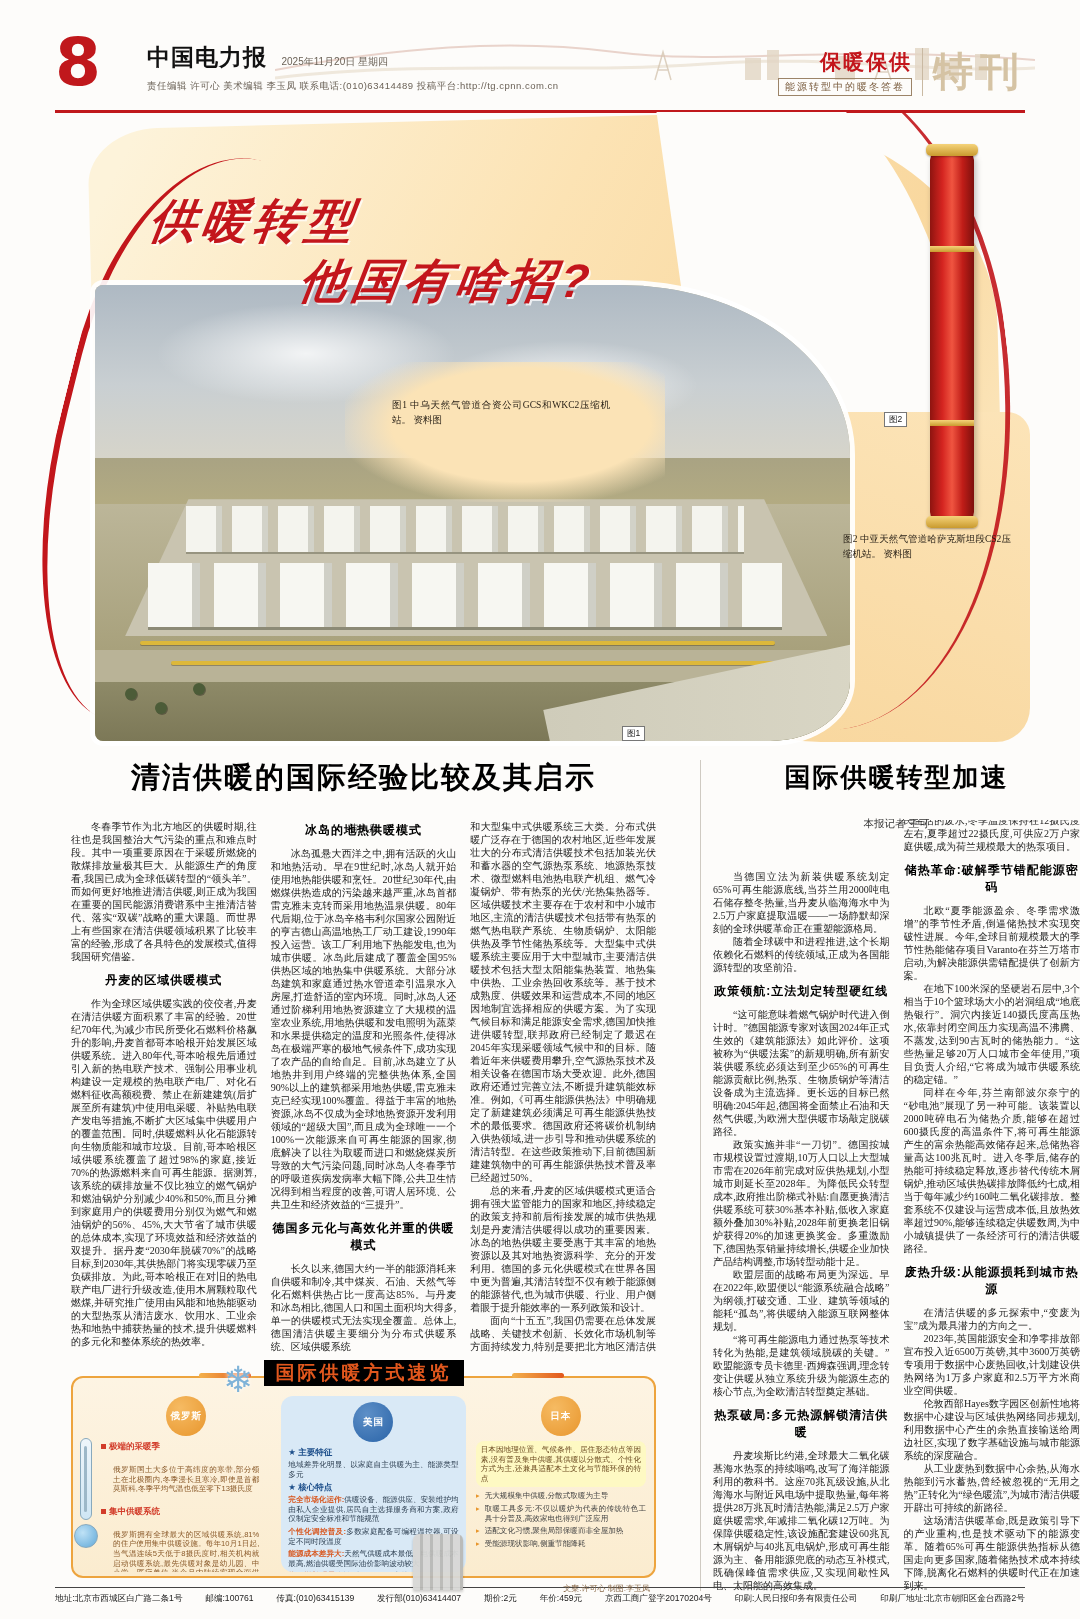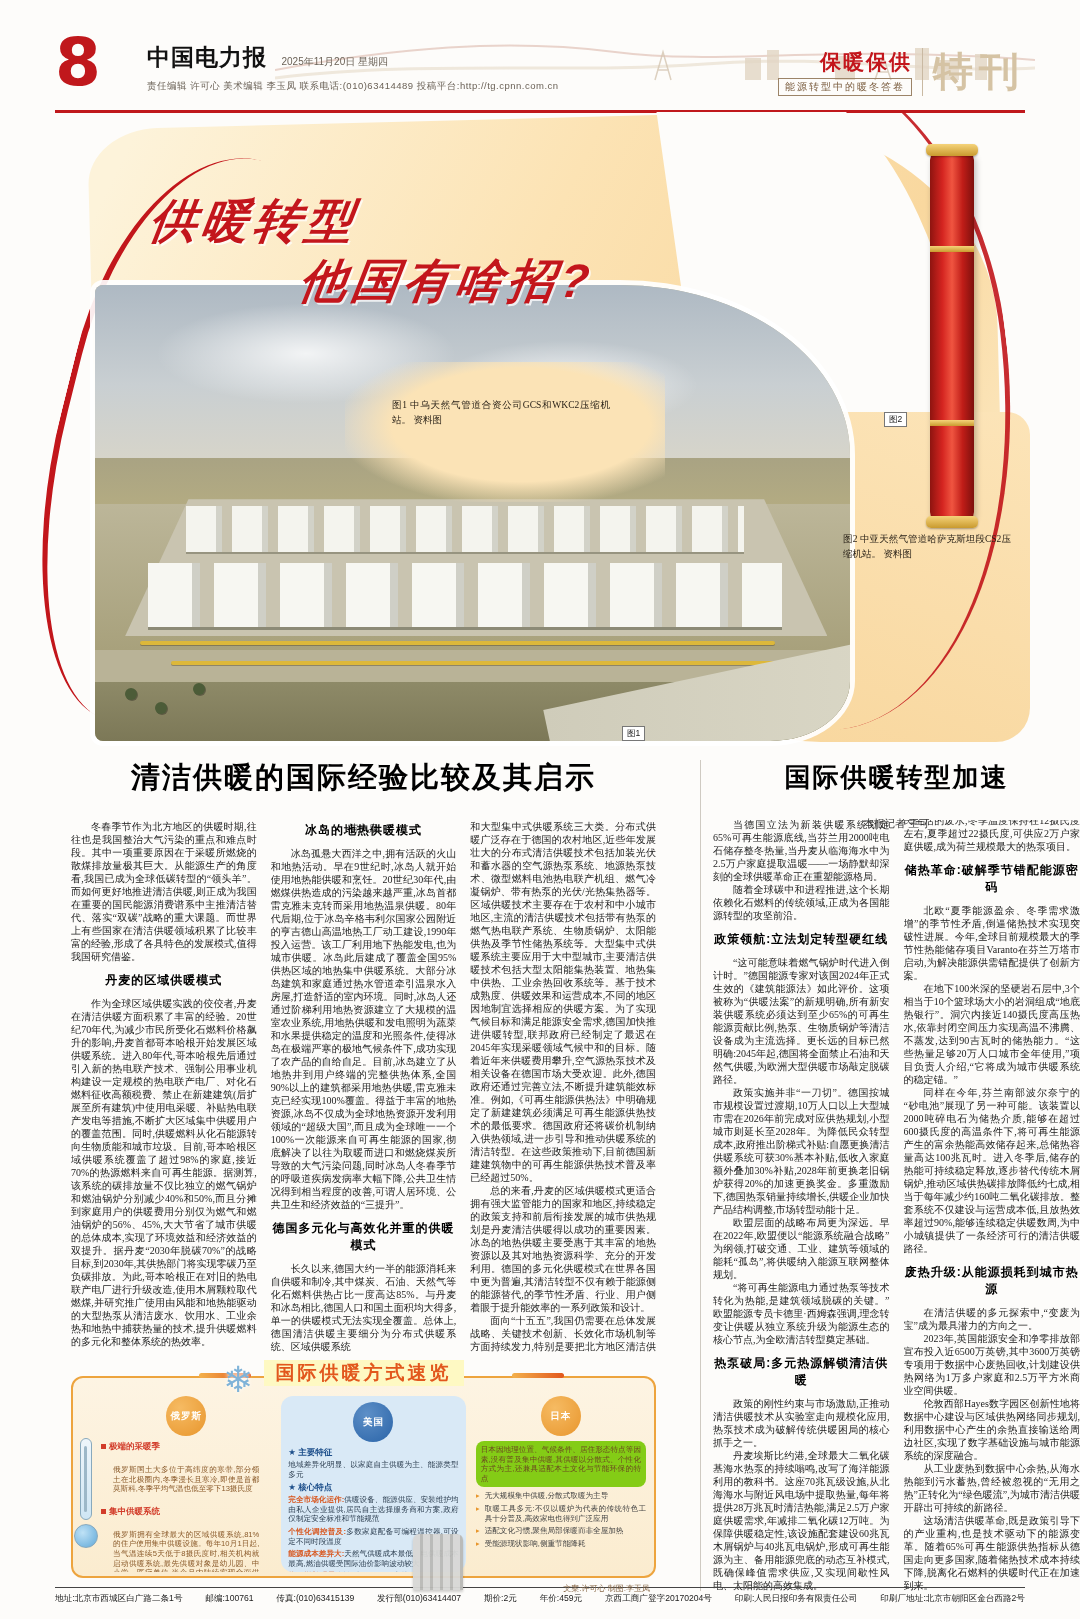--- a/index.html
+++ b/index.html
@@ -108,21 +108,21 @@
   .col{flex:1;overflow:hidden;}
   p.body{margin:0;font-size:10px;line-height:13px;text-align:justify;text-indent:2em;color:#1c1c1c;
          font-family:"Liberation Serif","DejaVu Serif",serif;}
   h4.subhead{margin:9px 0 8px 0;font-size:12px;text-align:center;color:#000;letter-spacing:1px;
          font-family:"Liberation Sans",sans-serif;}
 
   
   .infographic{position:absolute;left:0;top:612px;width:585px;height:228px;}
   .info-border{position:absolute;left:0;right:0;top:16px;bottom:10px;border:2px solid #eda43e;border-radius:12px;
          background:linear-gradient(#fdf4e3,#fbeccf);}
-  .info-title{position:absolute;z-index:3;left:50%;transform:translateX(-50%);top:0;background:#fef9c3;
+  .info-title{position:absolute;z-index:3;left:50%;transform:translateX(-50%);top:0;background:#000000;
          padding:0 12px;font-size:19px;font-weight:900;color:#e2571d;letter-spacing:3px;white-space:nowrap;}
   .title-dash{position:absolute;z-index:3;top:13px;width:52px;height:5px;border-radius:3px;
          background:linear-gradient(90deg,#f3b14c,#e2571d);}
   .title-dash.left{left:128px;} .title-dash.right{right:92px;}
   .snowflake{position:absolute;z-index:4;left:152px;top:2px;font-size:36px;color:#7fb3d8;
          text-shadow:0 0 4px #ffffff;line-height:36px;}
   .therm{position:absolute;z-index:4;left:6px;top:78px;width:16px;height:96px;}
   .therm .tube{position:absolute;left:3px;top:0;width:10px;height:80px;background:linear-gradient(#eef6fb,#cfe6f4);
          border:1.5px solid #88a9bd;border-radius:6px;}
   .therm .mercury{position:absolute;left:7px;top:8px;width:3px;height:66px;background:#9db8c8;border-radius:2px;}
@@ -136,21 +136,21 @@
          justify-content:center;color:#fff;font-size:9.5px;font-weight:700;letter-spacing:1px;}
   .badge-orange{background:radial-gradient(circle at 35% 30%,#f6bb63,#e8962d);}
   .badge-blue{background:radial-gradient(circle at 35% 30%,#5d8fc7,#2a64a8);}
   .ru-head{margin:3px 0 1px 0;font-size:8.5px;font-weight:700;color:#d23c2a;}
   .ru-head::before{content:"";display:inline-block;width:5px;height:5px;background:#d23c2a;margin-right:3px;}
   .ru-body{margin:12px;font-size:7.6px;line-height:9.6px;color:#8a5a2a;text-align:justify;}
   .col-us{background:#d9e9f6;border-radius:12px;padding:6px 7px;}
   .us-head{margin:2px 0 1px 0;font-size:8.5px;font-weight:700;color:#1c4e8a;}
   .us-p{margin:0 0 3px 0;font-size:7.6px;line-height:9.6px;color:#2c3e50;text-align:justify;}
   .us-label{font-weight:700;color:#d8571f;}
-  .jp-intro{margin:0 0 4px 0;background:#84cc16;border-radius:8px;padding:4px 5px;font-size:7.6px;line-height:9.6px;
+  .jp-intro{margin:0 0 4px 0;background:#fef9c3;border-radius:8px;padding:4px 5px;font-size:7.6px;line-height:9.6px;
          color:#6b4a20;text-align:justify;}
   .jp-point{margin:0 0 3px 0;font-size:7.6px;line-height:9.6px;color:#444;text-align:justify;padding-left:9px;position:relative;}
   .jp-point::before{content:"▸";position:absolute;left:0;top:0;color:#e8962d;}
   .info-credit{position:absolute;z-index:3;right:6px;bottom:-6px;font-size:8px;color:#8a6a4a;text-align:right;}
 
   
   .colophon{position:absolute;left:55px;bottom:14px;width:970px;border-top:1.5px solid #444;padding-top:5px;
         display:flex;justify-content:space-between;flex-wrap:nowrap;}
   .colophon span{font-size:8.6px;color:#222;white-space:nowrap;}
 </style>
@@ -247,21 +247,21 @@
           <p class="body">作为全球区域供暖实践的佼佼者,丹麦在清洁供暖方面积累了丰富的经验。20世纪70年代,为减少市民所受化石燃料价格飙升的影响,丹麦首都哥本哈根开始发展区域供暖系统。进入80年代,哥本哈根先后通过引入新的热电联产技术、强制公用事业机构建设一定规模的热电联产电厂、对化石燃料征收高额税费、禁止在新建建筑(后扩展至所有建筑)中使用电采暖、补贴热电联产发电等措施,不断扩大区域集中供暖用户的覆盖范围。同时,供暖燃料从化石能源转向生物质能和城市垃圾。目前,哥本哈根区域供暖系统覆盖了超过98%的家庭,接近70%的热源燃料来自可再生能源。据测算,该系统的碳排放量不仅比独立的燃气锅炉和燃油锅炉分别减少40%和50%,而且分摊到家庭用户的供暖费用分别仅为燃气和燃油锅炉的56%、45%,大大节省了城市供暖的总体成本,实现了环境效益和经济效益的双提升。据丹麦“2030年脱碳70%”的战略目标,到2030年,其供热部门将实现零碳乃至负碳排放。为此,哥本哈根正在对旧的热电联产电厂进行升级改造,使用木屑颗粒取代燃煤,并研究推广使用由风能和地热能驱动的大型热泵从清洁废水、饮用水、工业余热和地热中捕获热量的技术,提升供暖燃料的多元化和整体系统的热效率。</p>
         </div>
         <div class="col">
           <h4 class="subhead" style="margin-top:2px">冰岛的地热供暖模式</h4>
           <p class="body">冰岛孤悬大西洋之中,拥有活跃的火山和地热活动。早在9世纪时,冰岛人就开始使用地热能供暖和烹饪。20世纪30年代,由燃煤供热造成的污染越来越严重,冰岛首都雷克雅未克转而采用地热温泉供暖。80年代后期,位于冰岛辛格韦利尔国家公园附近的亨吉德山高温地热工厂动工建设,1990年投入运营。该工厂利用地下热能发电,也为城市供暖。冰岛此后建成了覆盖全国95%供热区域的地热集中供暖系统。大部分冰岛建筑和家庭通过热水管道牵引温泉水入房屋,打造舒适的室内环境。同时,冰岛人还通过阶梯利用地热资源建立了大规模的温室农业系统,用地热供暖和发电照明为蔬菜和水果提供稳定的温度和光照条件,使得冰岛在极端严寒的极地气候条件下,成功实现了农产品的自给自足。目前,冰岛建立了从地热井到用户终端的完整供热体系,全国90%以上的建筑都采用地热供暖,雷克雅未克已经实现100%覆盖。得益于丰富的地热资源,冰岛不仅成为全球地热资源开发利用领域的“超级大国”,而且成为全球唯一一个100%一次能源来自可再生能源的国家,彻底解决了以往为取暖而进口和燃烧煤炭所导致的大气污染问题,同时冰岛人冬春季节的呼吸道疾病发病率大幅下降,公共卫生情况得到相当程度的改善,可谓人居环境、公共卫生和经济效益的“三提升”。</p>
           <h4 class="subhead">德国多元化与高效化并重的供暖模式</h4>
           <p class="body">长久以来,德国大约一半的能源消耗来自供暖和制冷,其中煤炭、石油、天然气等化石燃料供热占比一度高达85%。与丹麦和冰岛相比,德国人口和国土面积均大得多,单一的供暖模式无法实现全覆盖。总体上,德国清洁供暖主要细分为分布式供暖系统、区域供暖系统</p>
         </div>
         <div class="col">
           <p class="body" style="text-indent:0">和大型集中式供暖系统三大类。分布式供暖广泛存在于德国的农村地区,近些年发展壮大的分布式清洁供暖技术包括加装光伏和蓄水器的空气源热泵系统、地源热泵技术、微型燃料电池热电联产机组、燃气冷凝锅炉、带有热泵的光伏/光热集热器等。区域供暖技术主要存在于农村和中小城市地区,主流的清洁供暖技术包括带有热泵的燃气热电联产系统、生物质锅炉、太阳能供热及季节性储热系统等。大型集中式供暖系统主要应用于大中型城市,主要清洁供暖技术包括大型太阳能集热装置、地热集中供热、工业余热回收系统等。基于技术成熟度、供暖效果和运营成本,不同的地区因地制宜选择相应的供暖方案。为了实现气候目标和满足能源安全需求,德国加快推进供暖转型,联邦政府已经制定了最迟在2045年实现采暖领域气候中和的目标。随着近年来供暖费用攀升,空气源热泵技术及相关设备在德国市场大受欢迎。此外,德国政府还通过完善立法,不断提升建筑能效标准。例如,《可再生能源供热法》中明确规定了新建建筑必须满足可再生能源供热技术的最低要求。德国政府还将碳价机制纳入供热领域,进一步引导和推动供暖系统的清洁转型。在这些政策推动下,目前德国新建建筑物中的可再生能源供热技术普及率已经超过50%。</p>
-          <p class="body">总的来看,丹麦的区域供暖模式更适合拥有强大监管能力的国家和地区,持续稳定的政策支持和前后衔接发展的城市供热规划是丹麦清洁供暖得以成功的重要因素。冰岛的地热供暖主要受惠于其丰富的地热资源以及其对地热资源科学、充分的开发利用。德国的多元化供暖模式在世界各国中更为普遍,其清洁转型不仅有赖于能源侧的能源替代,的季节性矛盾、行业、用户侧着眼于提升能效率的一系列政策和设计。</p>
+          <p class="body">总的来看,丹麦的区域供暖模式更适合拥有强大监管能力的国家和地区,持续稳定的政策支持和前后衔接发展的城市供热规划是丹麦清洁供暖得以成功的重要因素。冰岛的地热供暖主要受惠于其丰富的地热资源以及其对地热资源科学、充分的开发利用。德国的多元化供暖模式在世界各国中更为普遍,其清洁转型不仅有赖于能源侧的能源替代,也为城市供暖、行业、用户侧着眼于提升能效率的一系列政策和设计。</p>
           <p class="body">面向“十五五”,我国仍需要在总体发展战略、关键技术创新、长效化市场机制等方面持续发力,特别是要把北方地区清洁供暖转型,与确保可再生能源就近消纳结合起来,加强顶层设计,完善价格机制,优化能源系统,以切实推动“双碳”目标在我国供暖领域的稳步实现。</p>
 
         </div>
       </div>
 
       <div class="infographic">
         <div class="info-border"></div>
         <span class="title-dash left"></span>
         <div class="info-title">国际供暖方式速览</div>
         <span class="title-dash right"></span>
@@ -310,21 +310,20 @@
       <div class="cols">
         <div class="col">
           <p class="body">当德国立法为新装供暖系统划定65%可再生能源底线,当芬兰用2000吨电石储存整冬热量,当丹麦从临海海水中为2.5万户家庭提取温暖——一场静默却深刻的全球供暖革命正在重塑能源格局。</p>
           <p class="body">随着全球碳中和进程推进,这个长期依赖化石燃料的传统领域,正成为各国能源转型的攻坚前沿。</p>
           <h4 class="subhead">政策领航:立法划定转型硬红线</h4>
           <p class="body">“这可能意味着燃气锅炉时代进入倒计时。”德国能源专家对该国2024年正式生效的《建筑能源法》如此评价。这项被称为“供暖法案”的新规明确,所有新安装供暖系统必须达到至少65%的可再生能源贡献比例,热泵、生物质锅炉等清洁设备成为主流选择。更长远的目标已然明确:2045年起,德国将全面禁止石油和天然气供暖,为欧洲大型供暖市场敲定脱碳路径。</p>
           <p class="body">政策实施并非“一刀切”。德国按城市规模设置过渡期,10万人口以上大型城市需在2026年前完成对应供热规划,小型城市则延长至2028年。为降低民众转型成本,政府推出阶梯式补贴:自愿更换清洁供暖系统可获30%基本补贴,低收入家庭额外叠加30%补贴,2028年前更换老旧锅炉获得20%的加速更换奖金。多重激励下,德国热泵销量持续增长,供暖企业加快产品结构调整,市场转型动能十足。</p>
           <p class="body">欧盟层面的战略布局更为深远。早在2022年,欧盟便以“能源系统融合战略”为纲领,打破交通、工业、建筑等领域的能耗“孤岛”,将供暖纳入能源互联网整体规划。</p>
           <p class="body">“将可再生能源电力通过热泵等技术转化为热能,是建筑领域脱碳的关键。”欧盟能源专员卡德里·西姆森强调,理念转变让供暖从独立系统升级为能源生态的核心节点,为全欧清洁转型奠定基础。</p>
           <h4 class="subhead">热泵破局:多元热源解锁清洁供暖</h4>
-          <p class="body">政策的刚性约束与市场激励,正推动清洁供暖技术从实验室走向规模化应用,热泵技术成为破解传统供暖困局的核心抓手之一。</p>
           <p class="body">丹麦埃斯比约港,全球最大二氧化碳基海水热泵的持续嗡鸣,改写了海洋能源利用的教科书。这座70兆瓦级设施,从北海海水与附近风电场中提取热量,每年将提供28万兆瓦时清洁热能,满足2.5万户家庭供暖需求,年减排二氧化碳12万吨。为保障供暖稳定性,该设施配套建设60兆瓦木屑锅炉与40兆瓦电锅炉,形成可再生能源为主、备用能源兜底的动态互补模式,既确保峰值需求供应,又实现间歇性风电、太阳能的高效集成。</p>
 
         </div>
         <div class="col">
           <p class="body" style="text-indent:0">成了从“能耗单元”到“供能枢纽”的华丽转身。当地“超级热泵”每天从6500万升处理后污水中提取热量——这些来自居民生活的废水,冬季温度保持在12摄氏度左右,夏季超过22摄氏度,可供应2万户家庭供暖,成为荷兰规模最大的热泵项目。</p>
           <h4 class="subhead">储热革命:破解季节错配能源密码</h4>
           <p class="body">北欧“夏季能源盈余、冬季需求激增”的季节性矛盾,倒逼储热技术实现突破性进展。今年,全球目前规模最大的季节性热能储存项目Varanto在芬兰万塔市启动,为解决能源供需错配提供了创新方案。</p>
           <p class="body">在地下100米深的坚硬岩石层中,3个相当于10个篮球场大小的岩洞组成“地底热银行”。洞穴内接近140摄氏度高压热水,依靠封闭空间压力实现高温不沸腾、不蒸发,达到90吉瓦时的储热能力。“这些热量足够20万人口城市全年使用,”项目负责人介绍,“它将成为城市供暖系统的稳定锚。”</p>
           <p class="body">同样在今年,芬兰南部波尔奈宁的“砂电池”展现了另一种可能。该装置以2000吨碎电石为储热介质,能够在超过600摄氏度的高温条件下,将可再生能源产生的富余热能高效储存起来,总储热容量高达100兆瓦时。进入冬季后,储存的热能可持续稳定释放,逐步替代传统木屑锅炉,推动区域供热碳排放降低约七成,相当于每年减少约160吨二氧化碳排放。整套系统不仅建设与运营成本低,且放热效率超过90%,能够连续稳定供暖数周,为中小城镇提供了一条经济可行的清洁供暖路径。</p>
           <h4 class="subhead">废热升级:从能源损耗到城市热源</h4>

